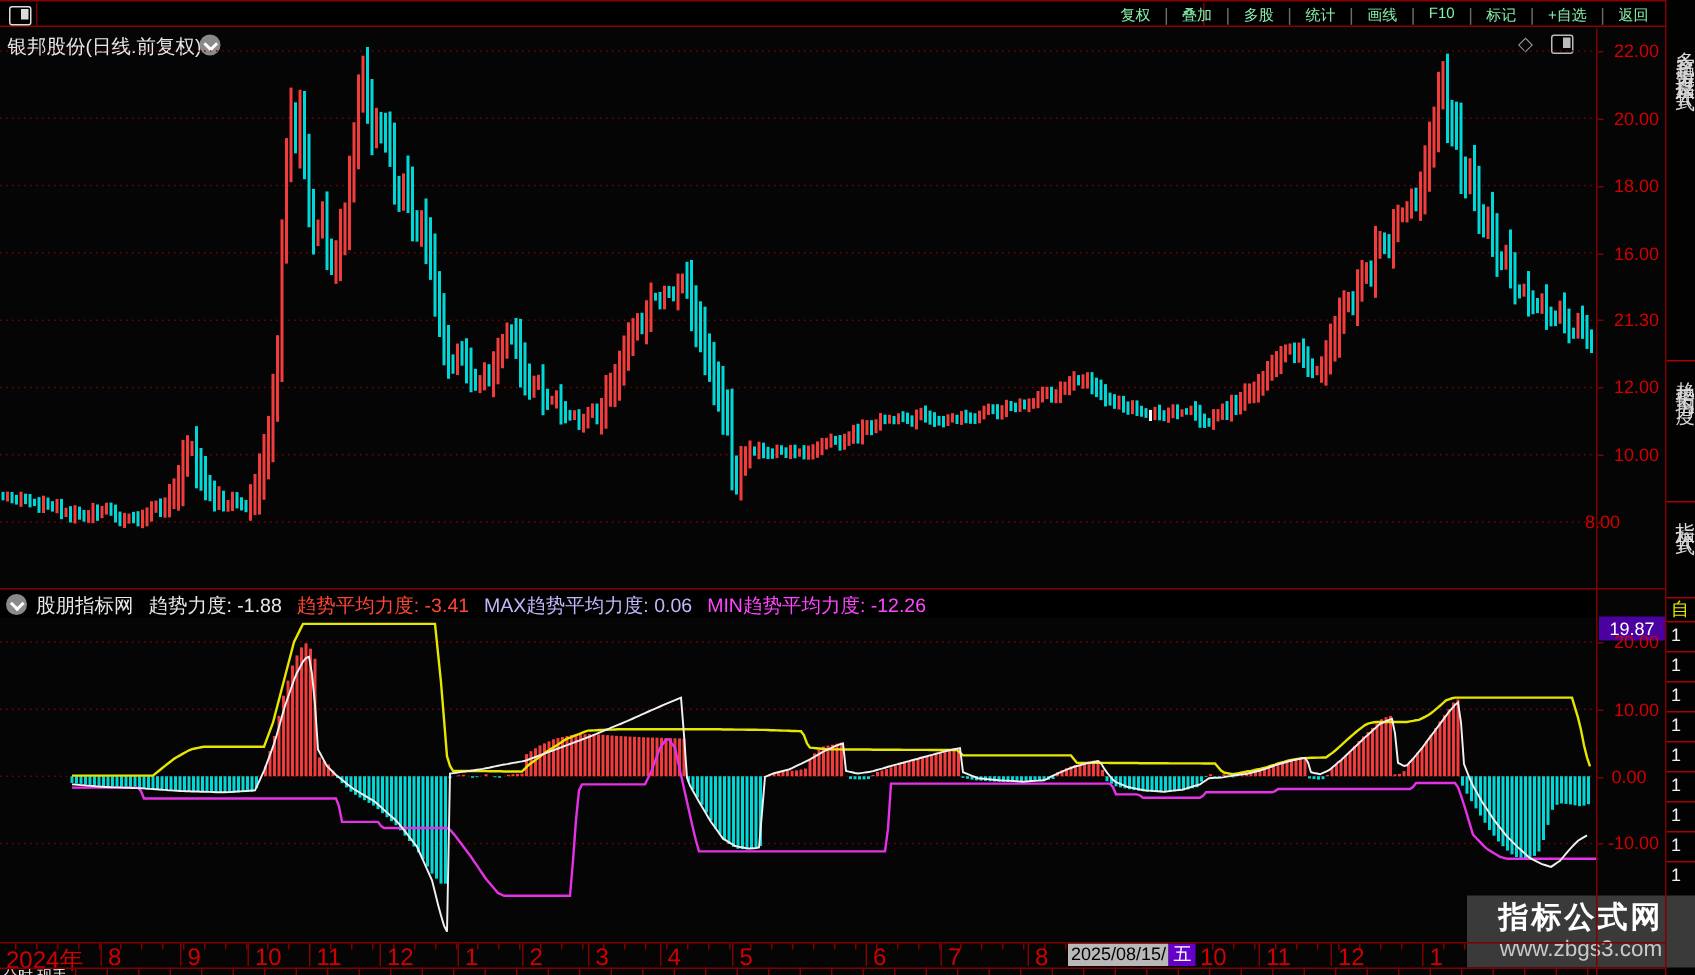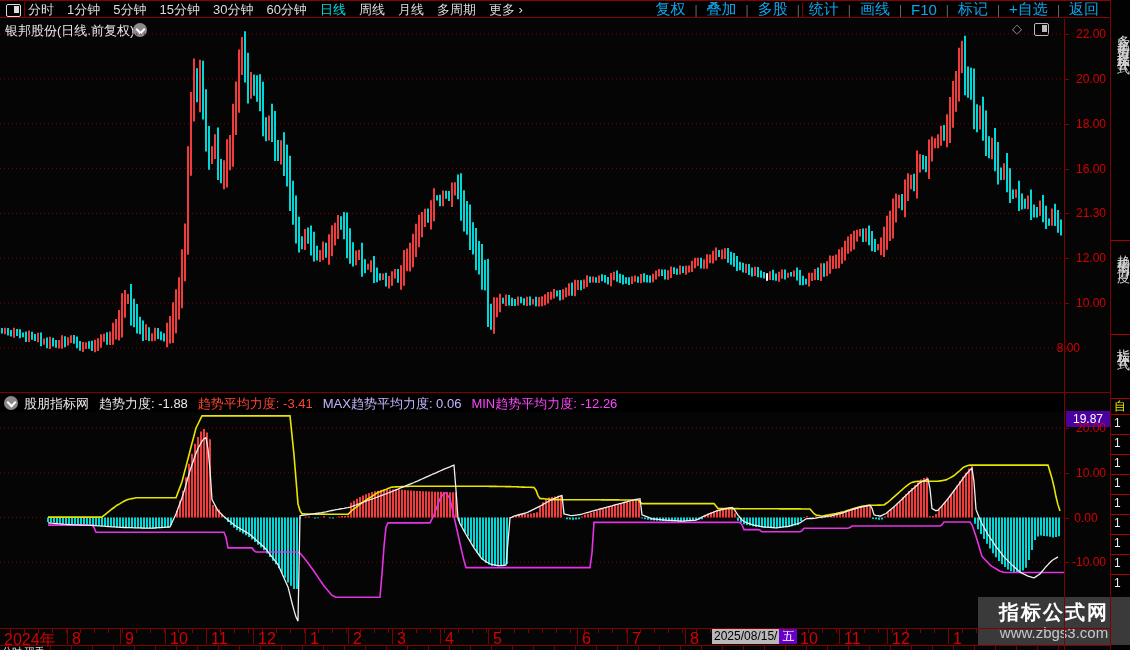--- a/index.html
+++ b/index.html
@@ -7,21 +7,21 @@
        font-family:"Liberation Sans","DejaVu Sans",sans-serif;}
   .hline,.vline{position:absolute;background:#7e0000;}
   .toolbar{position:absolute;left:0;top:0;width:1130px;height:18px;background:#000;
            border-top:1px solid #8b0000;border-bottom:1px solid #8b0000;box-sizing:border-box;}
   .tb-icon{position:absolute;left:6px;top:3px;width:13px;height:11px;border:1px solid #ddd;border-radius:2px;}
   .tb-icon span{position:absolute;right:1px;top:1px;width:5px;height:7px;background:#ddd;}
   .tb-left{position:absolute;left:28px;top:0;height:17px;display:flex;align-items:center;gap:13px;}
   .tb-left .tf{color:#dcdcdc;font-size:13px;line-height:17px;cursor:default;white-space:nowrap;}
   .tb-left .tf.active{color:#00dcdc;}
   .tb-right{position:absolute;right:22px;top:0;height:17px;display:flex;align-items:center;}
-  .tb-right .ri{color:#0ea5e9;font-size:15px;padding:0 9px;white-space:nowrap;}
+  .tb-right .ri{color:#86efac;font-size:10px;padding:0 9px;white-space:nowrap;}
   .tb-right .sep{color:#6a6a6a;font-size:12px;}
   .title-row{position:absolute;left:0;top:20px;width:1110px;height:20px;}
   .title{position:absolute;left:5px;top:2px;color:#e8e8e8;font-size:13px;}
   .circle-chev{position:absolute;width:14px;height:14px;border-radius:50%;background:#8a8a8a;}
   .circle-chev .chev{position:absolute;left:4px;top:3px;width:5px;height:5px;
         border-left:2px solid #fff;border-bottom:2px solid #fff;transform:rotate(-45deg);}
   #title-chev{left:133px;top:3px;}
   .diamond{position:absolute;left:1012px;top:1px;color:#9a9a9a;font-size:13px;}
   .winicon{position:absolute;left:1034px;top:3px;width:13px;height:11px;border:1px solid #bbb;border-radius:2px;background:#000;}
   .winicon span{position:absolute;right:1px;top:1px;width:5px;height:7px;background:#bbb;}
@@ -57,33 +57,20 @@
 </head>
 <body>
 
 <div id="app">
 
   <div class="toolbar">
     <div class="tb-icon">
         <span></span>
       </div>
     <div class="vline" style="left:24px;top:1px;width:1px;height:16px;"></div>
-    <div class="tb-left" id="tb-left">
-        <span class="tf">分时</span>
-        <span class="tf">1分钟</span>
-        <span class="tf">5分钟</span>
-        <span class="tf">15分钟</span>
-        <span class="tf">30分钟</span>
-        <span class="tf">60分钟</span>
-        <span class="tf active">日线</span>
-        <span class="tf">周线</span>
-        <span class="tf">月线</span>
-        <span class="tf">多周期</span>
-        <span class="tf">更多 ›</span>
-      </div>
     <div class="vline" style="left:802px;top:1px;width:1px;height:16px;"></div>
     <div class="tb-right" id="tb-right">
         <span class="ri">复权</span>
         <span class="sep">|</span>
         <span class="ri">叠加</span>
         <span class="sep">|</span>
         <span class="ri">多股</span>
         <span class="sep">|</span>
         <span class="ri">统计</span>
         <span class="sep">|</span>

